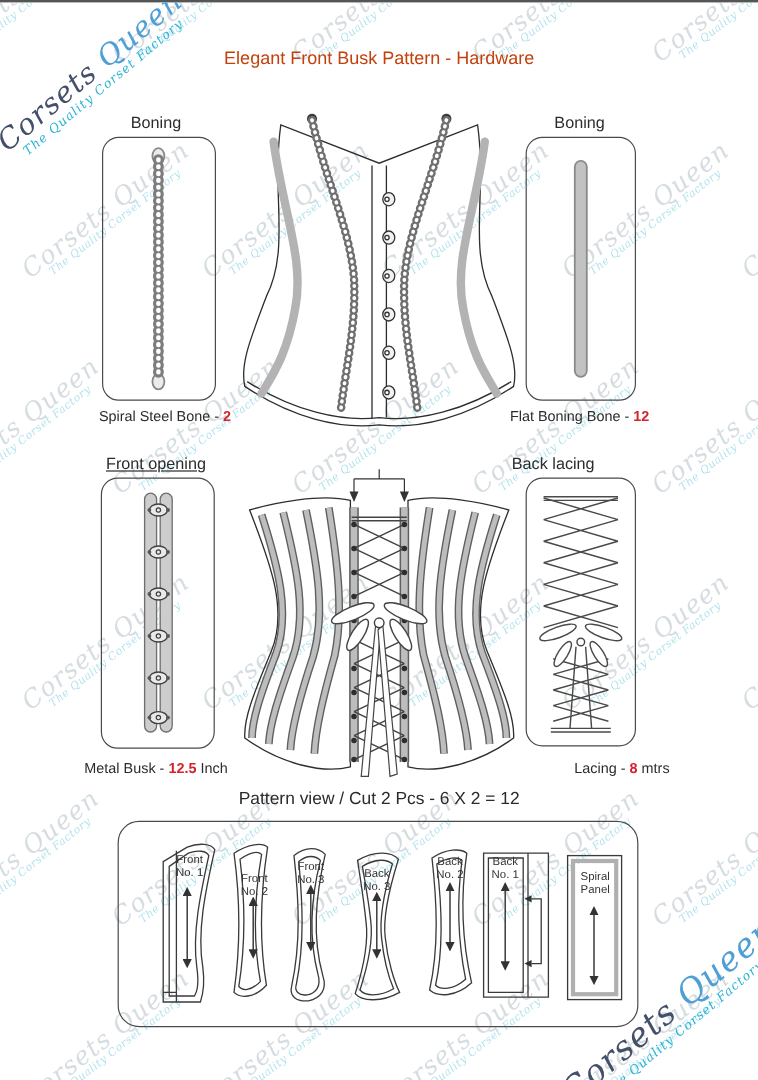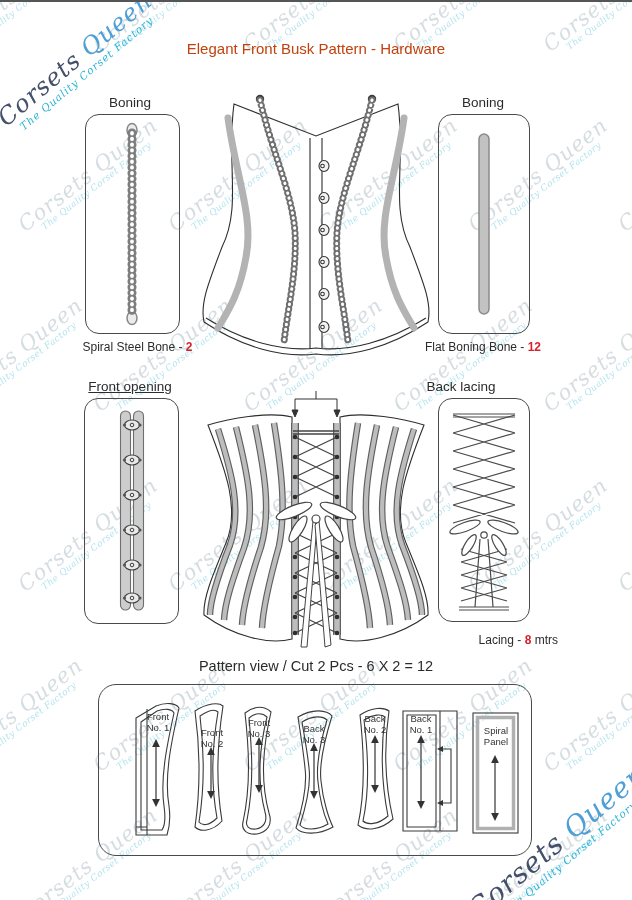--- a/index.html
+++ b/index.html
@@ -386,20 +386,23 @@
     <g fill="#fff" stroke="#444" stroke-width="1.2">
       <ellipse cx="96" cy="126" rx="19" ry="5.5" transform="rotate(-22 96 126)"></ellipse>
       <ellipse cx="140" cy="126" rx="19" ry="5.5" transform="rotate(22 140 126)"></ellipse>
       <ellipse cx="100" cy="144" rx="15" ry="5" transform="rotate(-58 100 144)"></ellipse>
       <ellipse cx="136" cy="144" rx="15" ry="5" transform="rotate(58 136 144)"></ellipse>
       <circle cx="118" cy="134" r="4"></circle>
     </g>
   </svg>
 </div>
 
+<div class="caption" style="left:30px;top:631px;width:200px;">
+  <span>Metal Busk - </span><span class="red">12.5</span><span> Inch</span>
+</div>
 <div class="caption" style="left:408px;top:631px;width:150px;text-align:right;">
   <span>Lacing - </span><span class="red">8</span><span> mtrs</span>
 </div>
 
 <div class="caption" style="left:0;top:656px;width:100%;font-size:14.5px;">Pattern view / Cut 2 Pcs - 6 X 2 = 12</div>
 
 <div class="pattern-box">
   <svg width="432" height="170" viewBox="0 0 432 170">
     <defs>
       <marker id="ah" viewBox="0 0 10 10" refX="5" refY="5" markerWidth="6.5" markerHeight="6.5" orient="auto-start-reverse">

